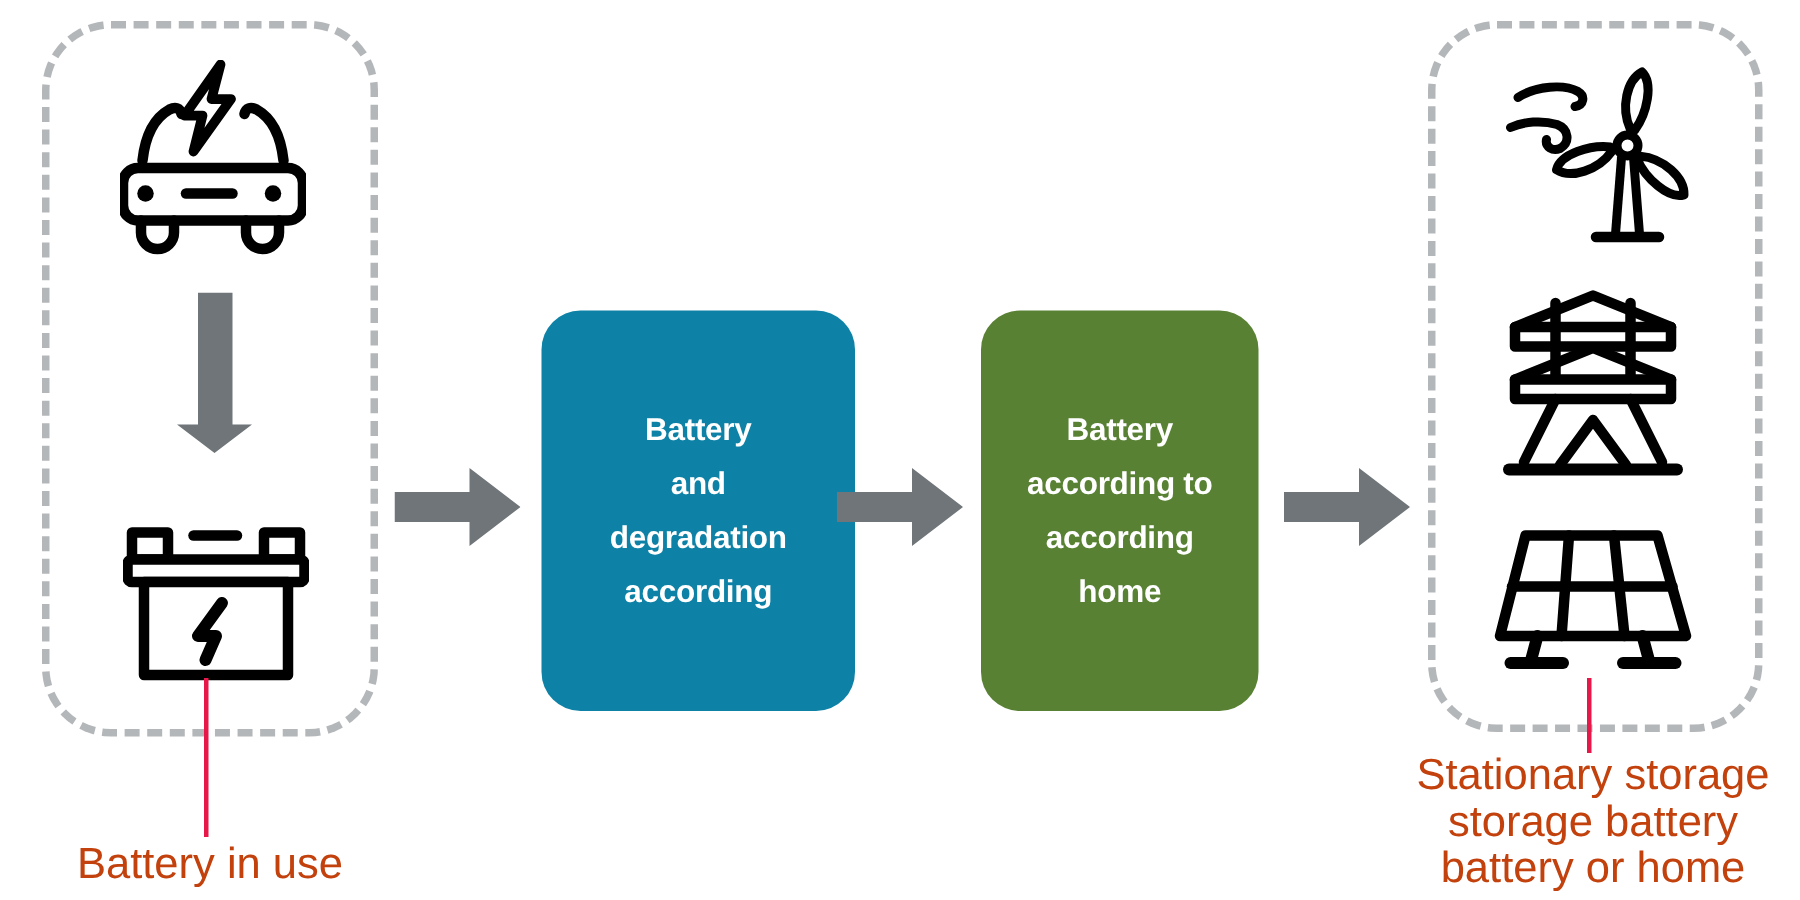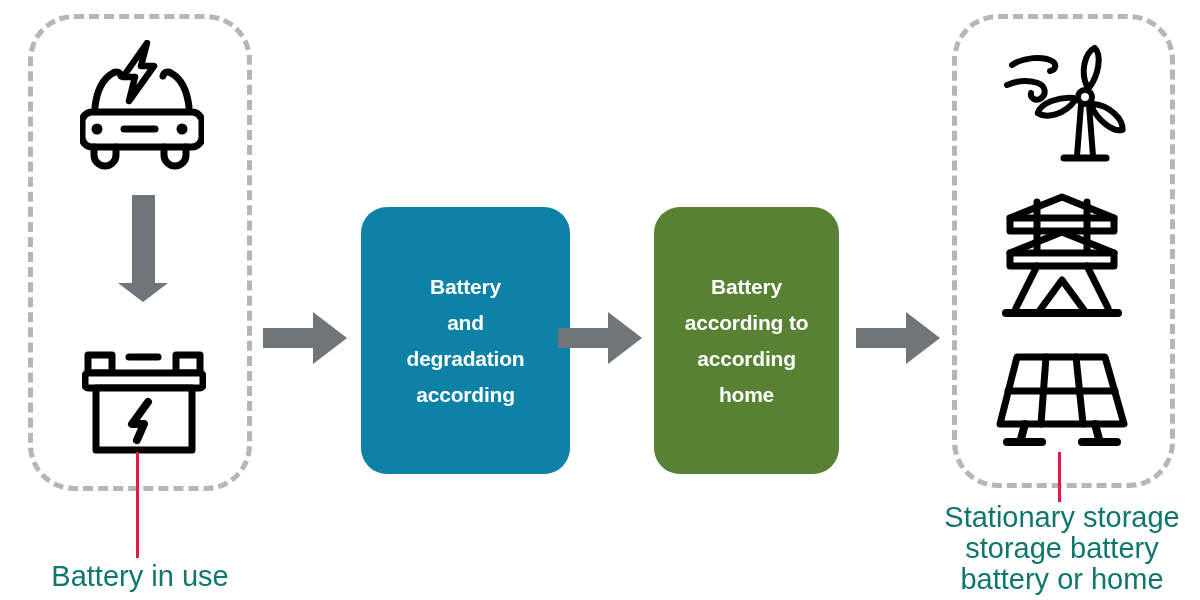--- a/index.html
+++ b/index.html
@@ -9,21 +9,21 @@
   .box-left{left:28px;top:14px;width:214px;height:467px;}
   .box-right{left:952px;top:14px;width:213px;height:464px;}
   .icon{position:absolute;}
   .step{position:absolute;top:207px;height:267px;border-radius:26px;display:flex;flex-direction:column;
         justify-content:center;align-items:center;color:#ffffff;font-weight:700;font-size:21px;
         line-height:36px;letter-spacing:-0.2px;text-align:center;}
   .step-0{left:361px;width:209px;background:#0d82a6;}
   .step-1{left:654px;width:185px;background:#588133;}
   .h-arrow{position:absolute;top:312px;width:84px;height:52px;}
   .red-line{position:absolute;width:3px;background:#e8174a;}
-  .caption{position:absolute;color:#0f766e;font-size:29px;line-height:31px;text-align:center;}
+  .caption{position:absolute;color:#c2410c;font-size:29px;line-height:31px;text-align:center;}
   .cap-left{left:18px;top:561px;width:244px;text-align:center;}
   .cap-right{left:933px;top:502px;width:258px;}
 </style>
 </head>
 <body>
 
 <div class="canvas">
 
   <div class="dashed-box box-left">
 

